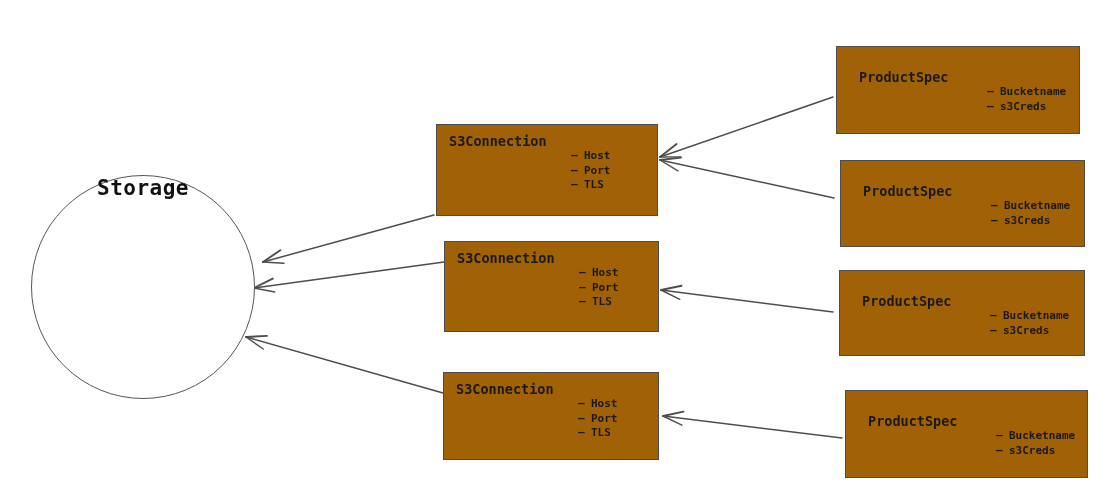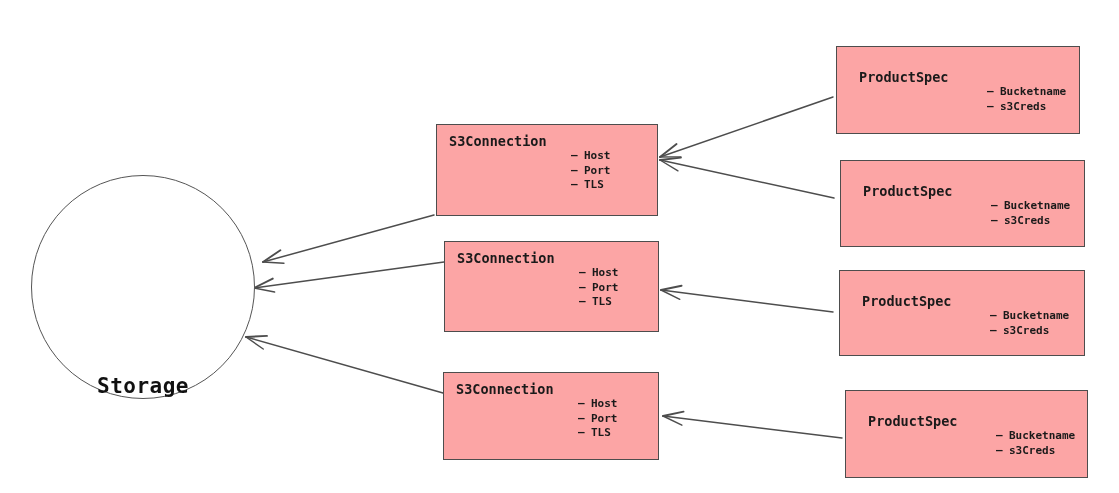--- a/index.html
+++ b/index.html
@@ -23,21 +23,21 @@
     left: 0;
     top: 0;
     width: 1119px;
     height: 493px;
     pointer-events: none;
   }
   .node-box {
     position: absolute;
     box-sizing: border-box;
     border: 1.4px solid #4d4d4d;
-    background: #fca5a5;
+    background: #a16207;
     padding-left: 20px;
   }
   .node-title {
     position: absolute;
     font-family: "DejaVu Sans Mono", monospace;
     font-size: 13.5px;
     font-weight: 700;
     color: #1a1a1a;
     letter-spacing: 0px;
     white-space: nowrap;
@@ -58,21 +58,21 @@
     display: inline-block;
     width: 13px;
   }
   .circle-node {
     position: absolute;
     border-radius: 50%;
     border: 1.4px solid #555555;
     background: #ffffff;
     box-sizing: border-box;
     display: flex;
-    align-items: flex-end;
+    align-items: flex-start;
     justify-content: center;
   }
   .circle-label {
     font-family: "DejaVu Sans Mono", monospace;
     font-size: 21px;
     font-weight: 700;
     color: #111111;
     letter-spacing: 0.5px;
   }
 </style>

